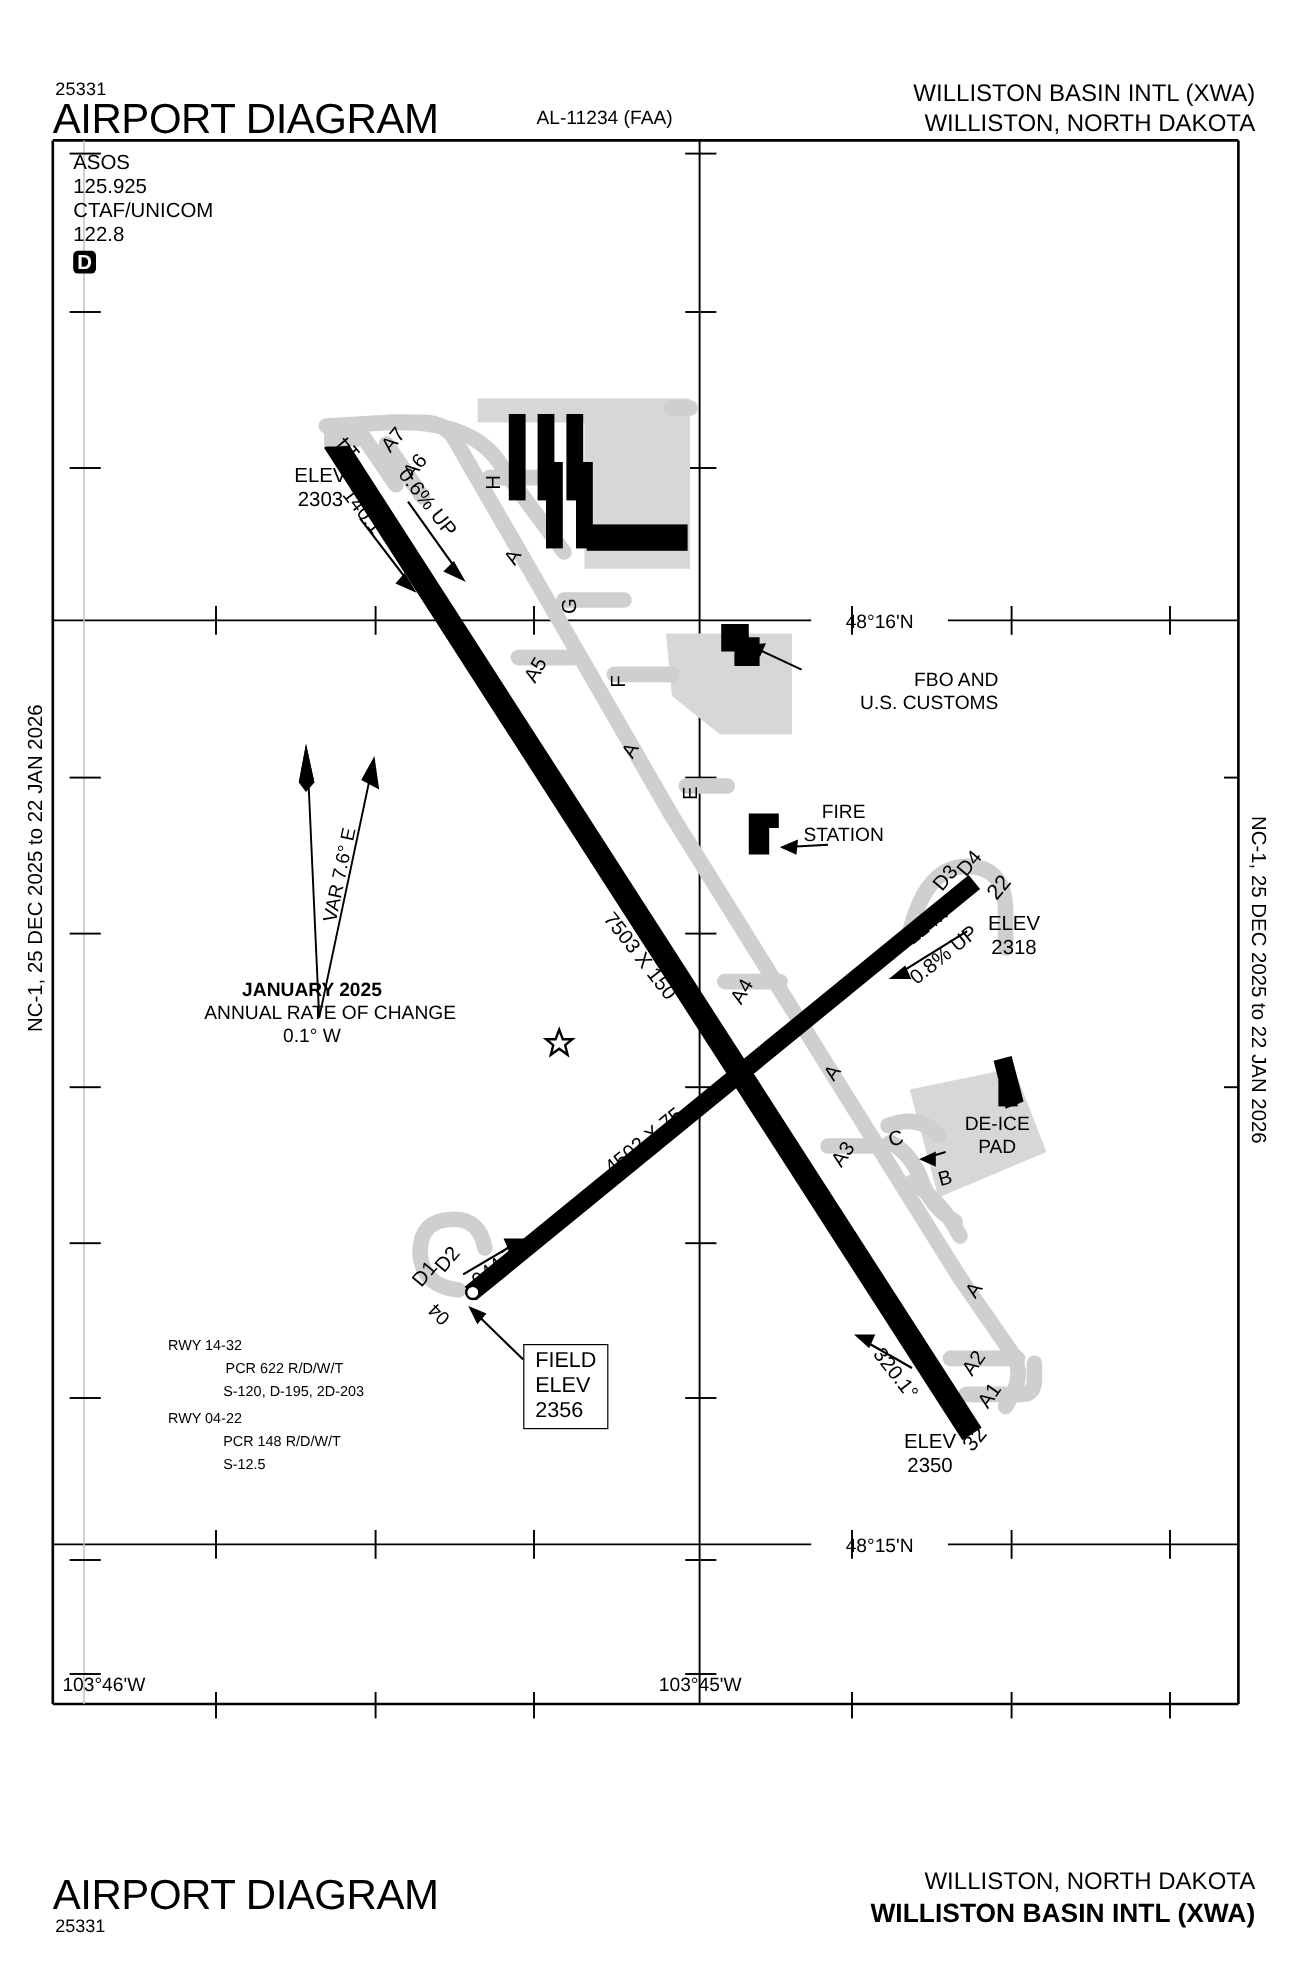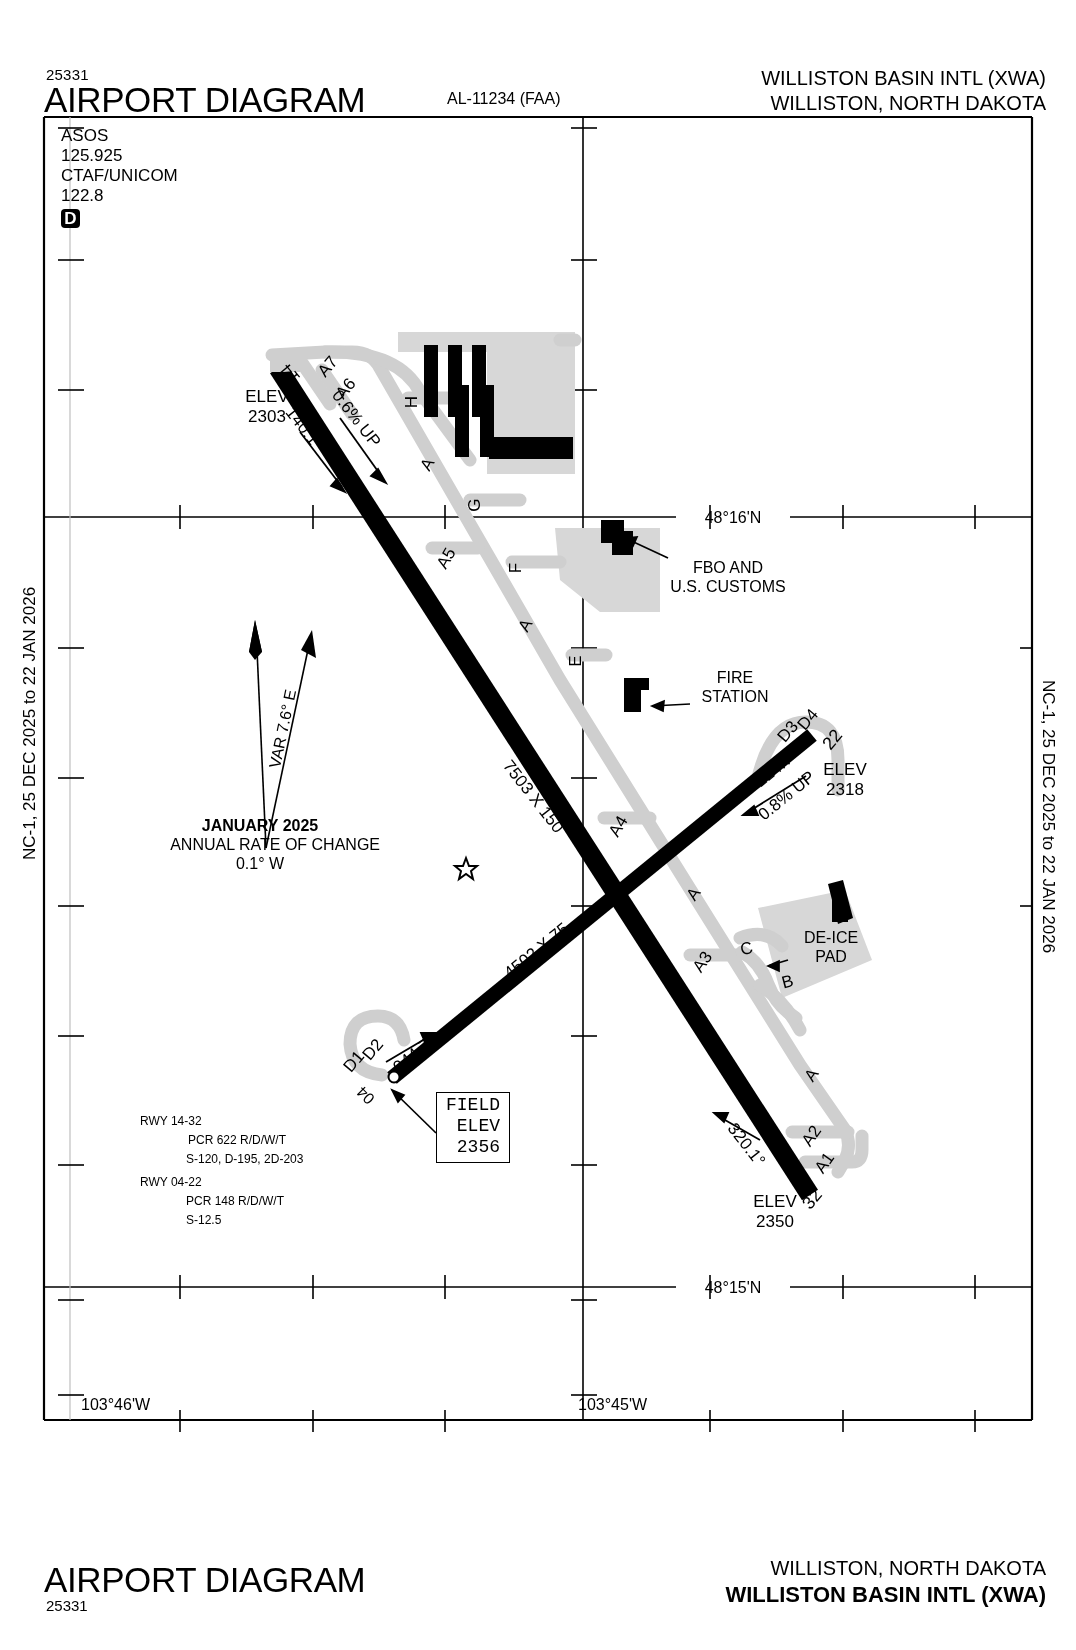--- a/index.html
+++ b/index.html
@@ -36,27 +36,27 @@
   
   .commbox{position:absolute;left:47px;top:120px;padding:6px 10px 8px 14px;}
   .commbox div{font-size:17px;line-height:20px;}
   .dbadge{display:inline-block;width:19px;height:19px;background:#000;color:#fff;
     border-radius:4px;font-size:14px;line-height:19px;text-align:center;font-weight:bold;
     margin-top:3px;}
 
   
   .blk{position:absolute;font-size:12px;line-height:19px;white-space:pre;}
   .ctr{position:absolute;font-size:16px;line-height:19px;text-align:center;white-space:pre;}
-  .fieldbox{position:absolute;left:436px;top:1092px;border:1.6px solid #000;
-    padding:2px 9px 4px 9px;text-align:right;font-family:Liberation Mono, monospace;}
+  .fieldbox{position:absolute;left:436px;top:1120px;border:1.6px solid #000;
+    padding:2px 9px 4px 9px;text-align:left;}
   .fieldbox div{font-size:18px;line-height:21px;}
 
   .elevlbl{position:absolute;font-size:17px;line-height:20px;text-align:center;white-space:pre;}
   .note{position:absolute;left:163px;top:1318px;font-size:16px;line-height:20px;white-space:pre;}
-  .coordlbl{position:absolute;font-size:16px;white-space:nowrap;margin-left:29px;}
+  .coordlbl{position:absolute;font-size:16px;white-space:nowrap;}
 </style>
 </head>
 <body>
 
 <div id="sheet">
 
   <svg width="1076" height="1650" viewBox="0 0 1076 1650">
 
     <g>
       <line x1="44" y1="117" x2="1032" y2="117" stroke="#000" stroke-width="2.2"></line>
@@ -331,23 +331,23 @@
 2303</div>
   <div class="elevlbl" style="left:810px;top:760px;width:70px;">ELEV
 2318</div>
   <div class="elevlbl" style="left:740px;top:1192px;width:70px;">ELEV
 2350</div>
 
   <div class="ctr" style="left:150px;top:816px;width:220px;font-weight:bold;">JANUARY 2025</div>
   <div class="ctr" style="left:140px;top:835px;width:240px;text-align:right;">ANNUAL RATE OF CHANGE</div>
   <div class="ctr" style="left:150px;top:854px;width:220px;">0.1° W</div>
 
-  <div class="ctr" style="left:648px;top:558px;width:160px;text-align:center;">FBO AND
+  <div class="ctr" style="left:672px;top:558px;width:160px;text-align:right;">FBO AND
 U.S. CUSTOMS</div>
-  <div class="ctr" style="left:680px;top:668px;width:110px;">FIRE
+  <div class="ctr" style="left:648px;top:668px;width:110px;">FIRE
 STATION</div>
   <div class="ctr" style="left:786px;top:928px;width:90px;">DE-ICE
 PAD</div>
 
   <div class="fieldbox">
     <div>FIELD</div>
     <div>ELEV</div>
     <div>2356</div>
   </div>
 

